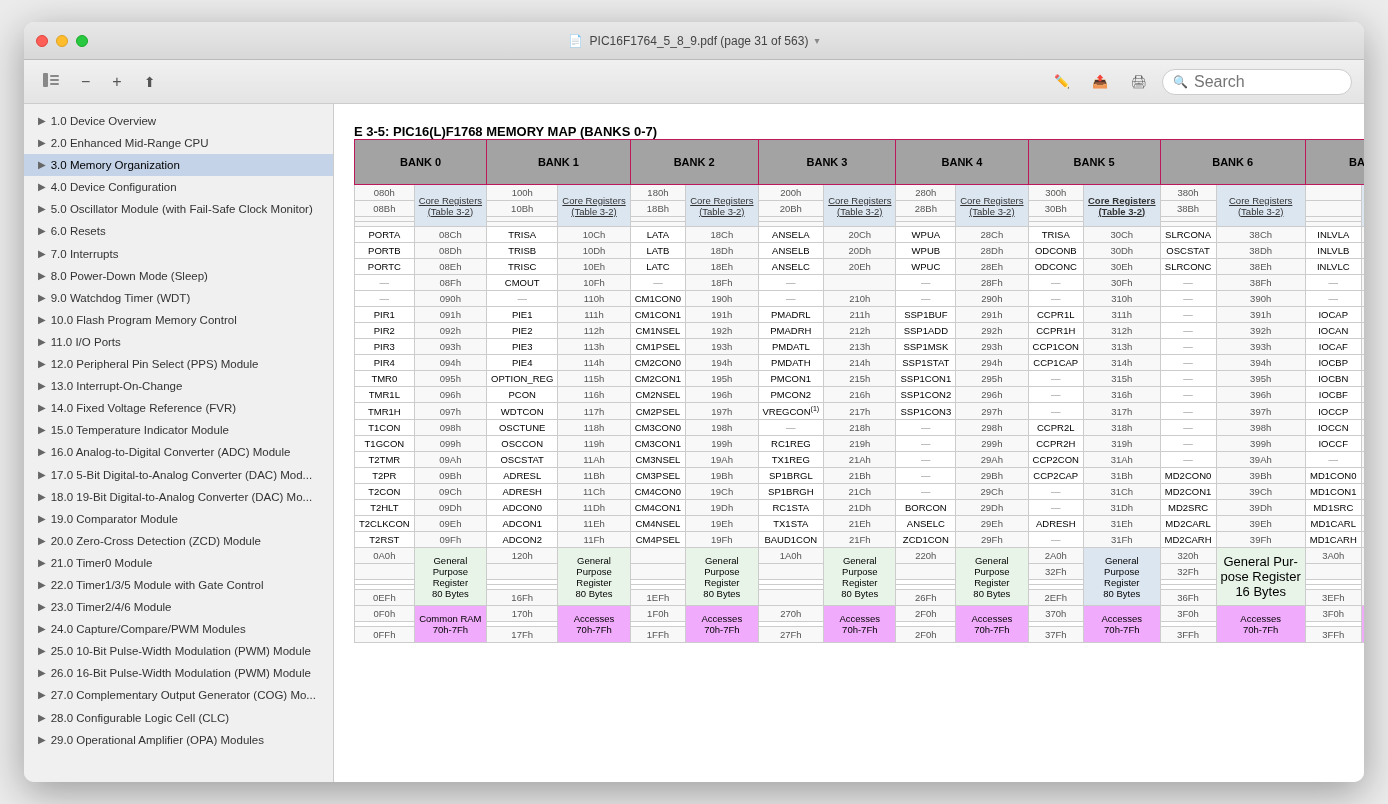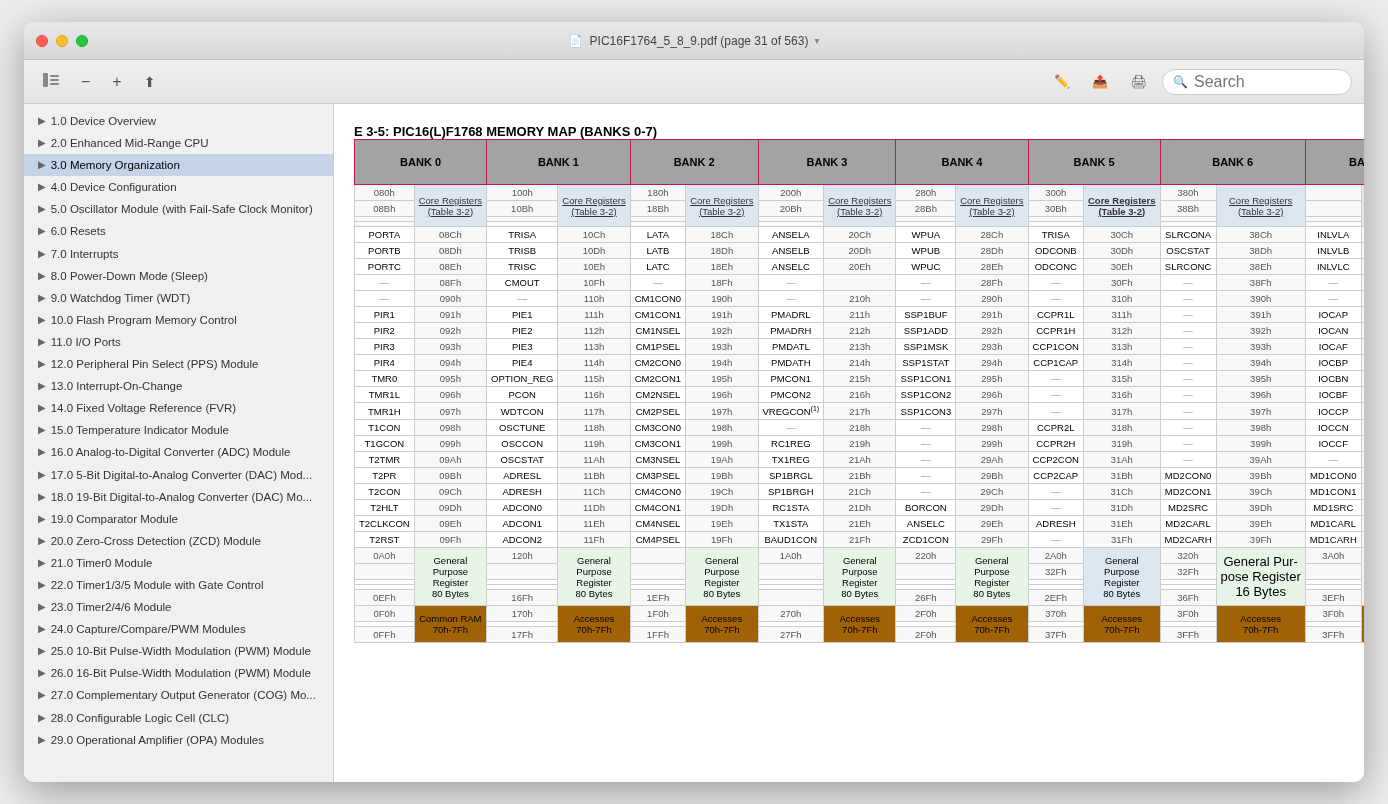--- a/index.html
+++ b/index.html
@@ -204,21 +204,21 @@
       padding: 6px 4px;
     }
 
     .unimpl-cell {
       background: #f5f5f5;
       color: #888;
       font-size: 9px;
     }
 
     .common-cell {
-      background: #a16207;
+      background: #f0abfc;
       font-size: 9px;
       padding: 4px;
       margin-top: 20px;
     }
 
     .dash-cell { color: #999; }
 
     .reg-name { font-weight: 500; }
 
     sup { font-size: 7px; }

